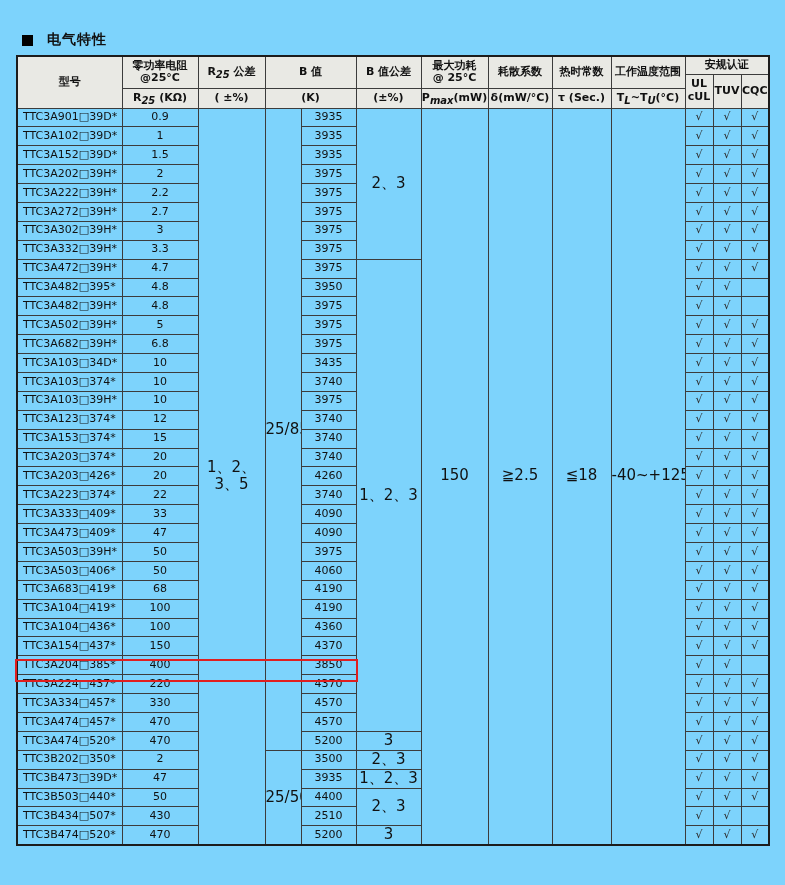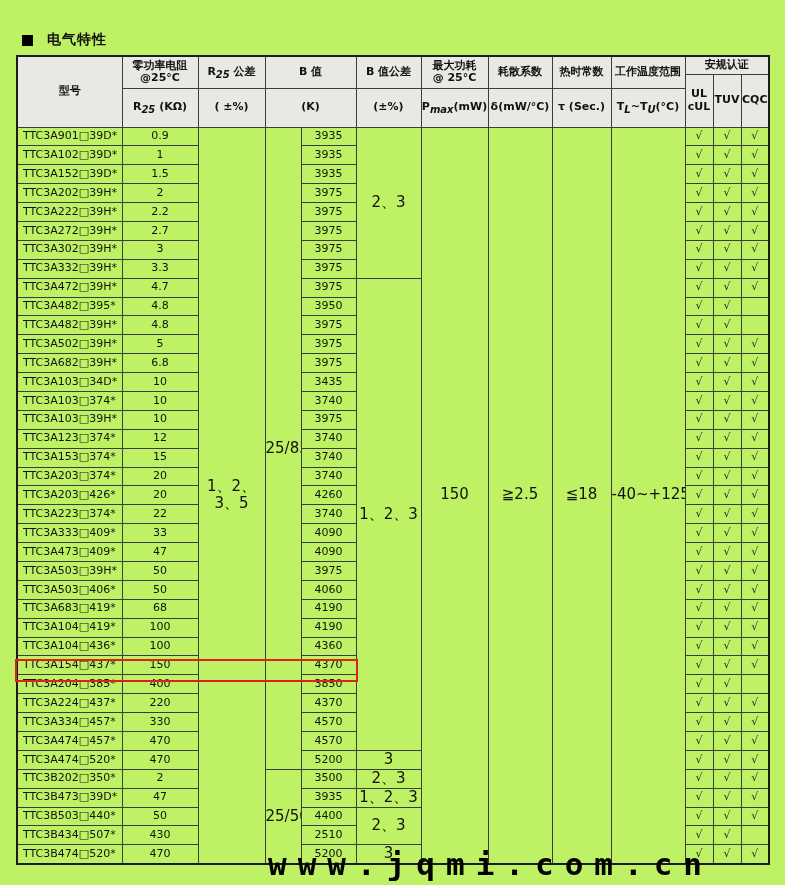--- a/index.html
+++ b/index.html
@@ -2,21 +2,21 @@
 <html><head>
 <meta charset="utf-8">
 <style>
   * { box-sizing: border-box; }
   html,body { margin:0; padding:0; }
   body {
     width:785px; height:885px; background:#ffffff;
     font-family:"DejaVu Sans","Liberation Sans",sans-serif;
     color:#111;
   }
-  .page { position:relative; width:785px; height:885px; overflow:hidden; background:#bef264; }
+  .page { position:relative; width:785px; height:885px; overflow:hidden; background:#7dd3fc; }
 
   .title-bar {
     position:absolute; left:22px; top:31px;
     display:flex; align-items:center; gap:14px;
   }
   .title-square { width:11px; height:11px; background:#000; }
   .title-text { font-size:14px; font-weight:bold; letter-spacing:1px; }
 
   .table-wrap { position:absolute; left:16px; top:55px; }
   table {
@@ -24,21 +24,21 @@
     border:2px solid #1c1c1c;
   }
   th, td {
     border:1px solid #3c3c3c;
     font-size:11px; text-align:center; vertical-align:middle;
     padding:0; overflow:hidden; line-height:1.15;
   }
   thead th { background:#e9e9e4; font-weight:bold; }
   thead tr.h1 { height:18px; }
   thead tr.h2 { height:14px; }
-  thead tr.h3 { height:39px; }
+  thead tr.h3 { height:20px; }
   tbody tr { height:18.9px; }
   td.model-cell { text-align:left; padding-left:5px; font-size:11px; white-space:nowrap; }
   sub { font-size:10px; line-height:0;font-style:italic; }
   .two-line span { display:block; }
   td.cert-cell { color:#2e2e2e; font-size:11px; }
   td.span-cell { font-size:15px; }
 
   .highlight-box {
     position:absolute; border:2px solid #e01f1f;
     pointer-events:none; z-index:5;
@@ -449,15 +449,14 @@
             <td class="cert-cell">√</td>
             <td class="cert-cell">√</td>
             <td class="cert-cell">√</td>
           </tr>
         </tbody>
     </table>
   </div>
 
   <div class="highlight-box" id="highlight-box" style="border-color: rgb(224, 31, 31); left: 15px; top: 658.828px; width: 343px; height: 22.8906px;"></div>
 
-  <div class="watermark">www.jqmi.com.cn</div>
 
 </div>
 
 </body></html>

